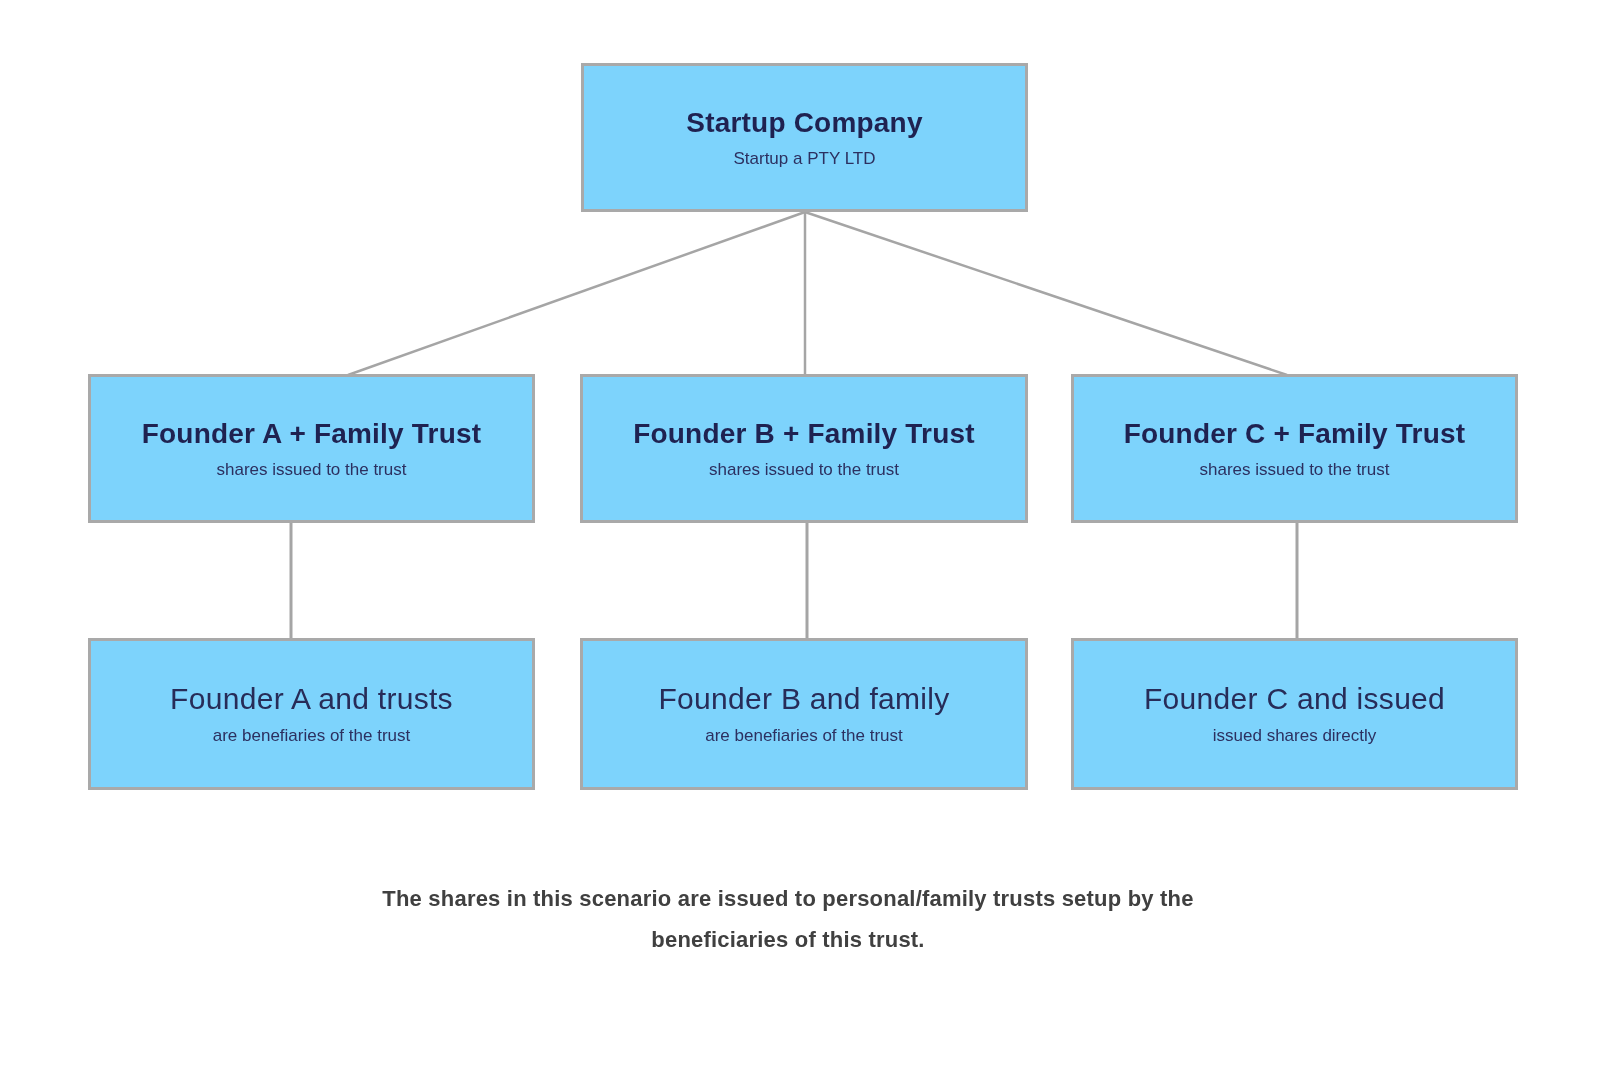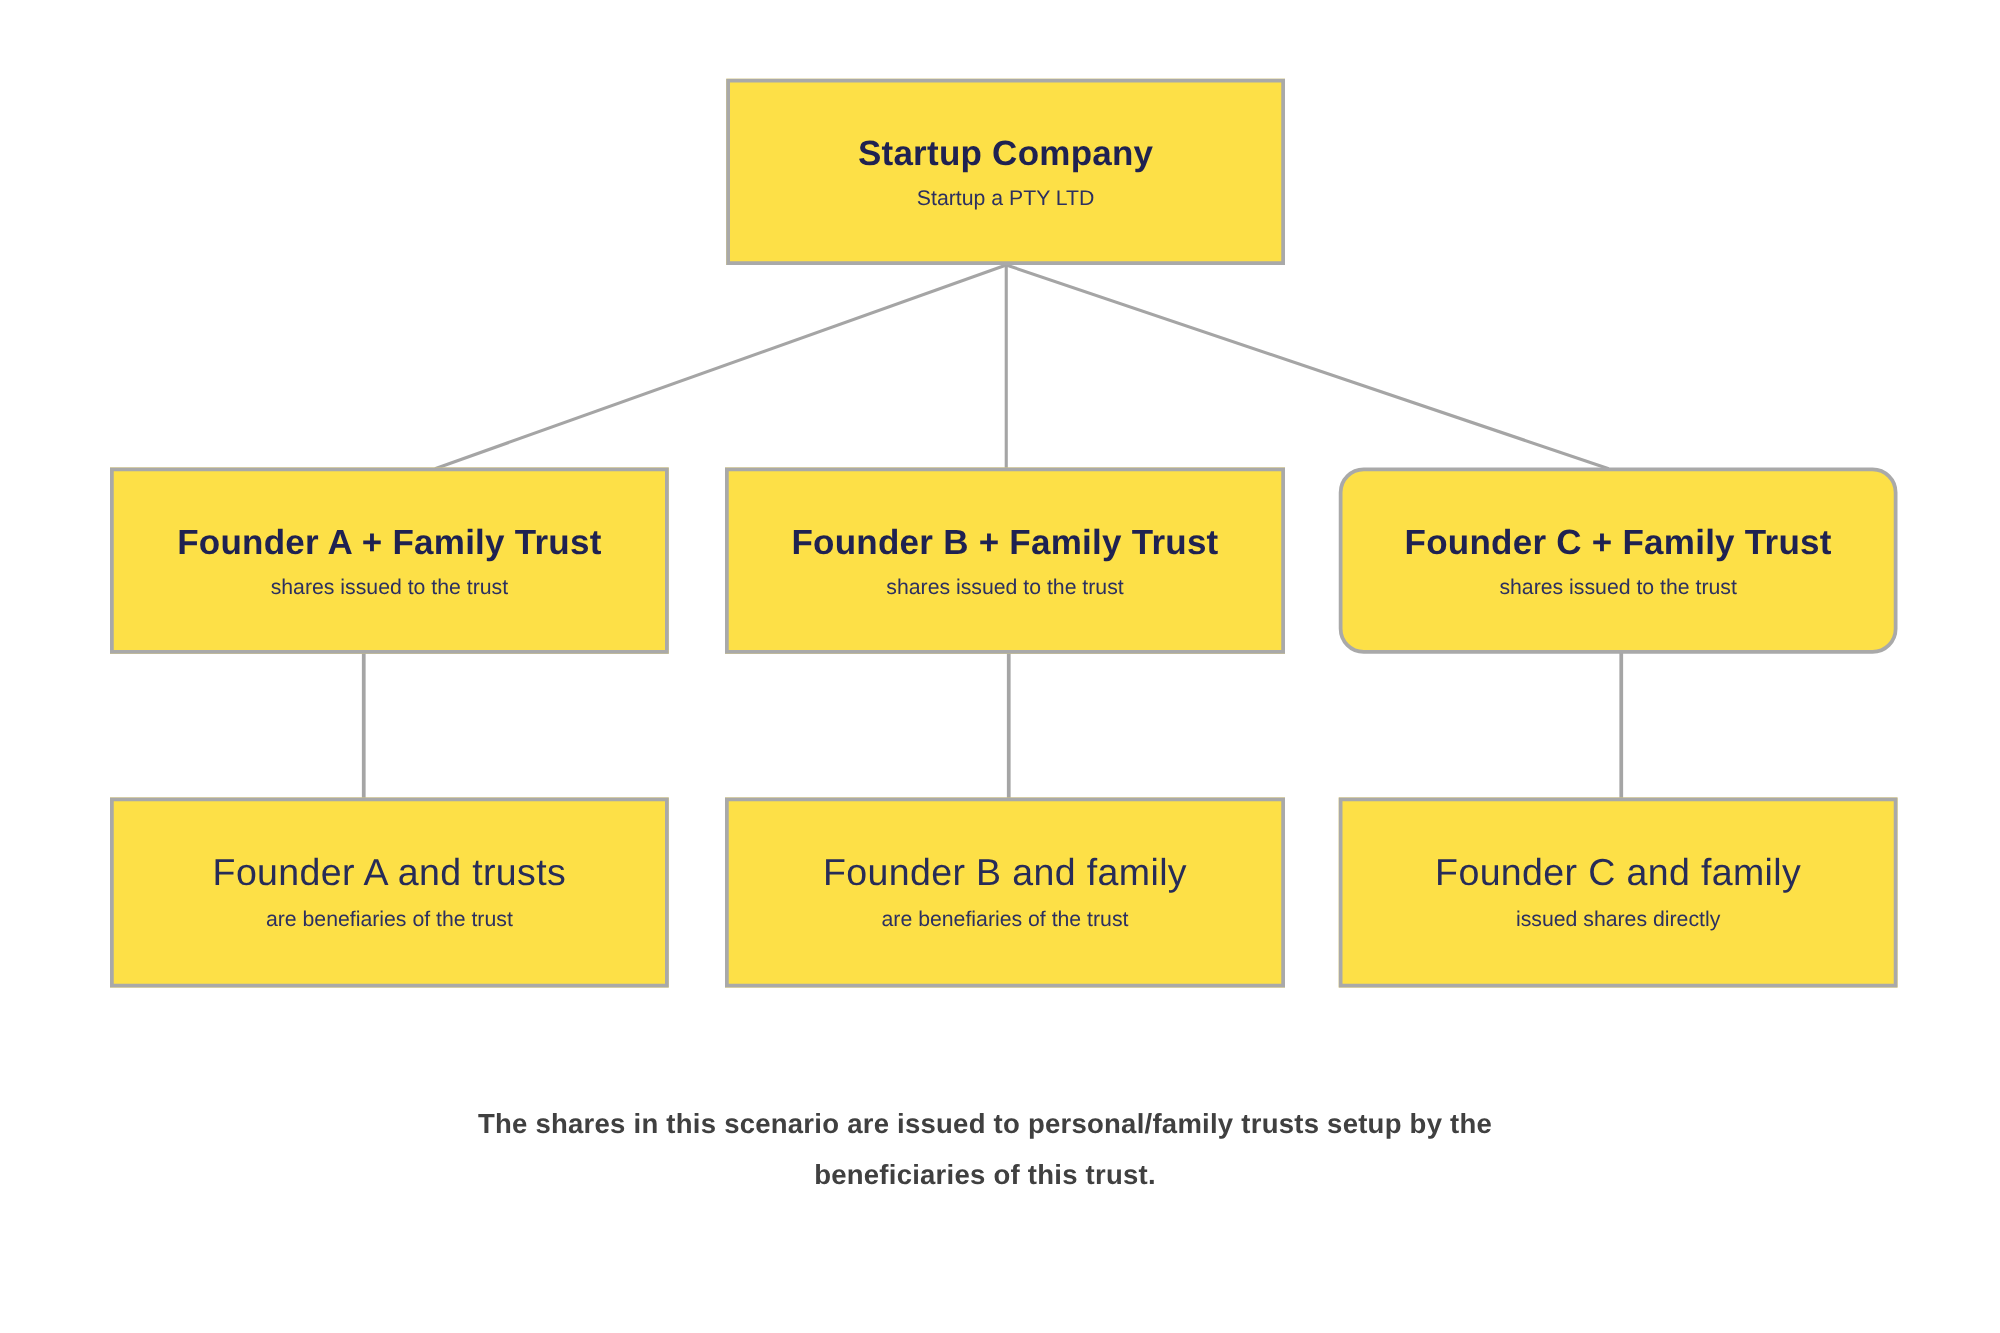--- a/index.html
+++ b/index.html
@@ -17,21 +17,21 @@
   }
   .connectors {
     position: absolute;
     left: 0;
     top: 0;
     width: 1600px;
     height: 1066px;
   }
   .node {
     position: absolute;
-    background: #fde047;
+    background: #7dd3fc;
     border: 3px solid #a9a9a9;
     box-sizing: border-box;
     display: flex;
     flex-direction: column;
     align-items: center;
     justify-content: center;
     text-align: center;
     padding: 0 10px;
   }
   .node .title {
@@ -91,37 +91,37 @@
   <div class="node node-trust" style="left:88px; top:374px; width:447px; height:149px;">
     <div class="title">Founder A + Family Trust</div>
     <div class="subtitle">shares issued to the trust</div>
   </div>
 
   <div class="node node-trust" style="left:580px; top:374px; width:448px; height:149px;">
     <div class="title">Founder B + Family Trust</div>
     <div class="subtitle">shares issued to the trust</div>
   </div>
 
-  <div class="node node-trust" style="left:1071px; top:374px; width:447px; height:149px;border-radius:20px;">
+  <div class="node node-trust" style="left:1071px; top:374px; width:447px; height:149px;">
     <div class="title">Founder C + Family Trust</div>
     <div class="subtitle">shares issued to the trust</div>
   </div>
 
   <div class="node node-family" style="left:88px; top:638px; width:447px; height:152px;">
     <div class="title">Founder A and trusts</div>
     <div class="subtitle">are benefiaries of the trust</div>
   </div>
 
   <div class="node node-family" style="left:580px; top:638px; width:448px; height:152px;">
     <div class="title">Founder B and family</div>
     <div class="subtitle">are benefiaries of the trust</div>
   </div>
 
   <div class="node node-family" style="left:1071px; top:638px; width:447px; height:152px;">
-    <div class="title">Founder C and family</div>
+    <div class="title">Founder C and issued</div>
     <div class="subtitle">issued shares directly</div>
   </div>
 
   <div class="caption">
     <div>The shares in this scenario are issued to personal/family trusts setup by the</div>
     <div>beneficiaries of this trust.</div>
   </div>
 
 </div>
 

